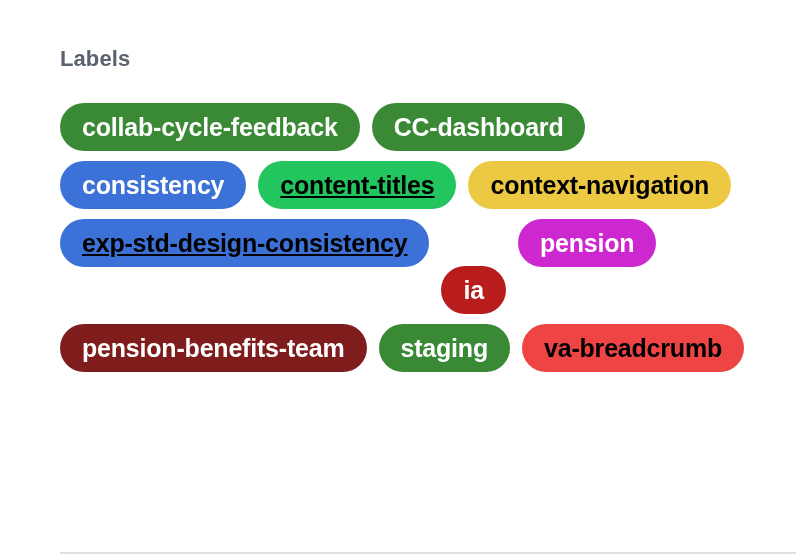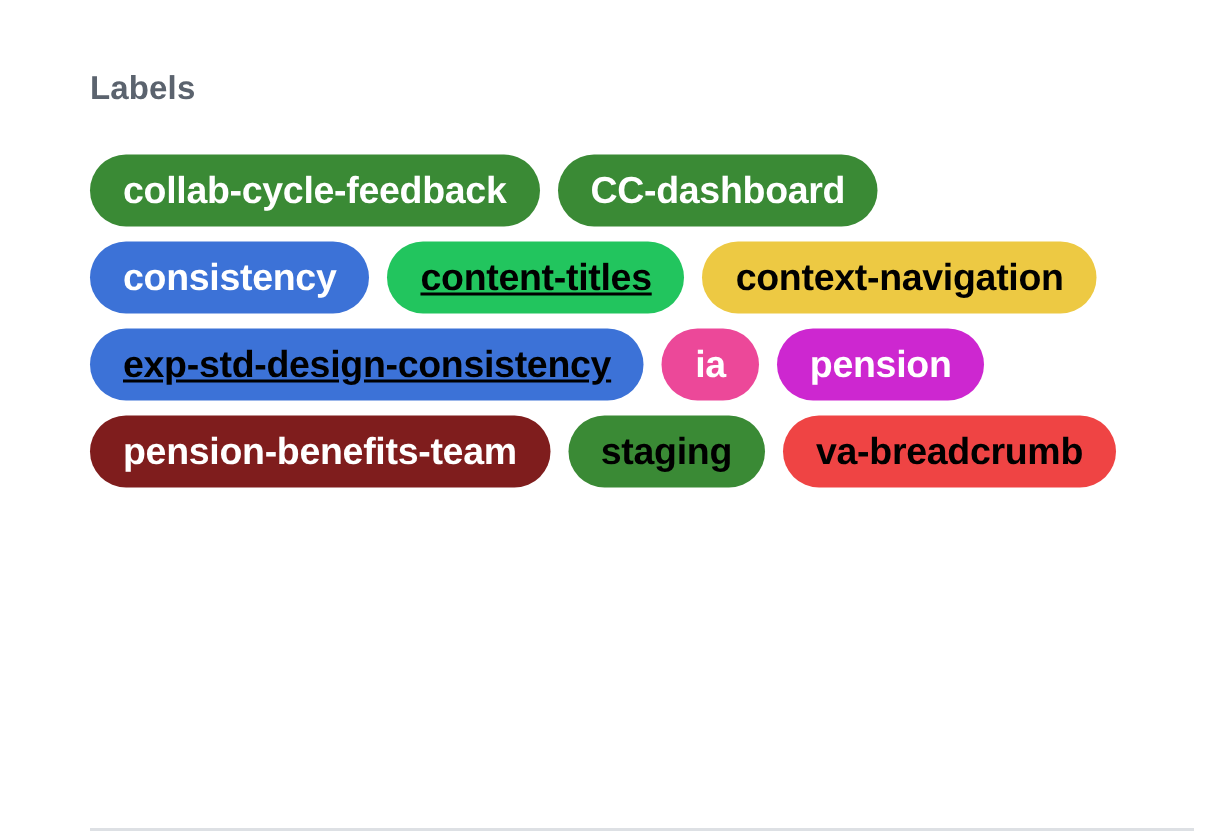--- a/index.html
+++ b/index.html
@@ -81,22 +81,22 @@
 
   <div id="panel-heading" style="color: rgb(91, 99, 110);">Labels</div>
 
   <div id="labels-list">
       <span class="label-chip" style="background: rgb(58, 138, 53); color: rgb(255, 255, 255);">collab-cycle-feedback</span>
       <span class="label-chip" style="background: rgb(58, 138, 53); color: rgb(255, 255, 255);">CC-dashboard</span>
       <span class="label-chip" style="background: rgb(60, 114, 215); color: rgb(255, 255, 255);">consistency</span>
       <span class="label-chip" style="background: #22c55e; color: rgb(0, 0, 0); text-decoration: underline;">content-titles</span>
       <span class="label-chip" style="background: rgb(237, 201, 67); color: rgb(0, 0, 0);">context-navigation</span>
       <span class="label-chip" style="background: rgb(60, 114, 215); color: #000000; text-decoration: underline;">exp-std-design-consistency</span>
-      <span class="label-chip" style="background: #ec4899; color: rgb(255, 255, 255);">ia</span>
+      <span class="label-chip" style="background: #b91c1c; color: rgb(255, 255, 255); margin-top: 47px;">ia</span>
       <span class="label-chip" style="background: rgb(205, 39, 208); color: rgb(255, 255, 255);">pension</span>
       <span class="label-chip" style="background: #7f1d1d; color: rgb(255, 255, 255);">pension-benefits-team</span>
-      <span class="label-chip" style="background: rgb(58, 138, 53); color: #000000;">staging</span>
+      <span class="label-chip" style="background: rgb(58, 138, 53); color: #ffffff;">staging</span>
       <span class="label-chip" style="background: #ef4444; color: rgb(0, 0, 0);">va-breadcrumb</span>
     </div>
 
   <div id="bottom-divider" style="background: rgb(221, 224, 228);"></div>
 
 </div>
 
 </body></html>

